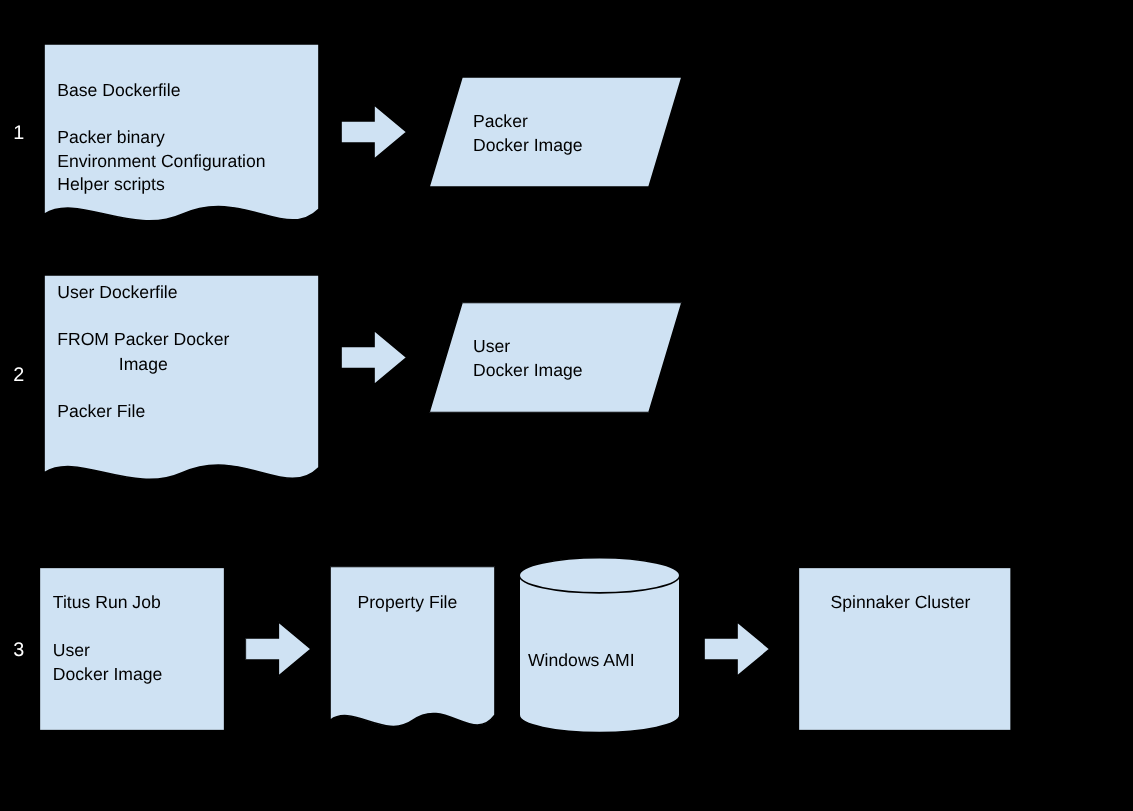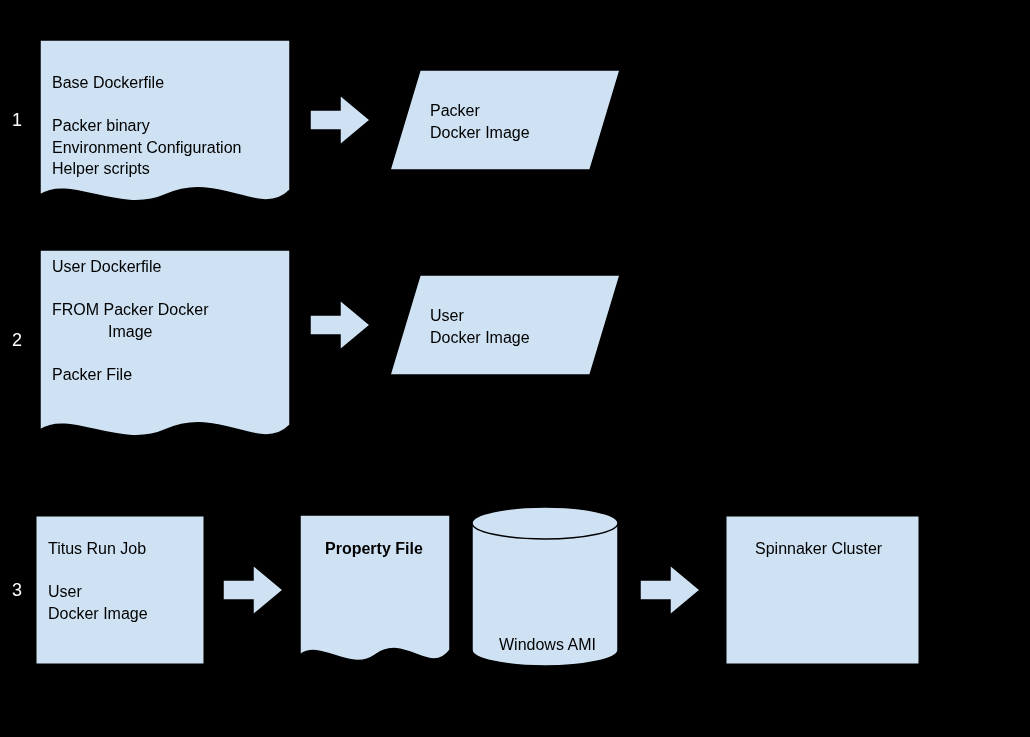--- a/index.html
+++ b/index.html
@@ -117,32 +117,32 @@
     <svg width="60" height="50">
       <path d="M0 15 H30 V0 L60 25 L30 50 V35 H0 Z" fill="#cfe2f3" stroke="#000" stroke-width="1.5"></path>
     </svg>
   </div>
 
   <div class="shape" style="left:300px; top:515px;">
     <svg width="150" height="160">
       <path d="M0 0 H150 V135 C130 162, 105 118, 75 140 C50 158, 20 124, 0 140 V0 Z" fill="#cfe2f3" stroke="#000" stroke-width="1.5"></path>
     </svg>
   </div>
-  <div class="shape-text" style="left:325px; top:538px;font-weight:bold;">
+  <div class="shape-text" style="left:325px; top:538px;">
     <div>Property File</div>
   </div>
 
   <div class="shape" style="left:470px; top:505px;">
     <svg width="150" height="165">
       <ellipse cx="75" cy="18" rx="73" ry="16" fill="#cfe2f3" stroke="#000" stroke-width="1.5"></ellipse>
       <path d="M2 18 V145 A73 16 0 0 0 148 145 V18" fill="#cfe2f3" stroke="#000" stroke-width="1.5"></path>
       <ellipse cx="75" cy="18" rx="73" ry="16" fill="#cfe2f3" stroke="#000" stroke-width="1.5"></ellipse>
     </svg>
   </div>
-  <div class="shape-text" style="left:499px; top:590px;margin-top:44px;">
+  <div class="shape-text" style="left:480px; top:590px;">
     <div>Windows AMI</div>
   </div>
 
   <div class="shape" style="left:640px; top:565px;">
     <svg width="60" height="50">
       <path d="M0 15 H30 V0 L60 25 L30 50 V35 H0 Z" fill="#cfe2f3" stroke="#000" stroke-width="1.5"></path>
     </svg>
   </div>
 
   <div class="shape" style="left:725px; top:515px;">

